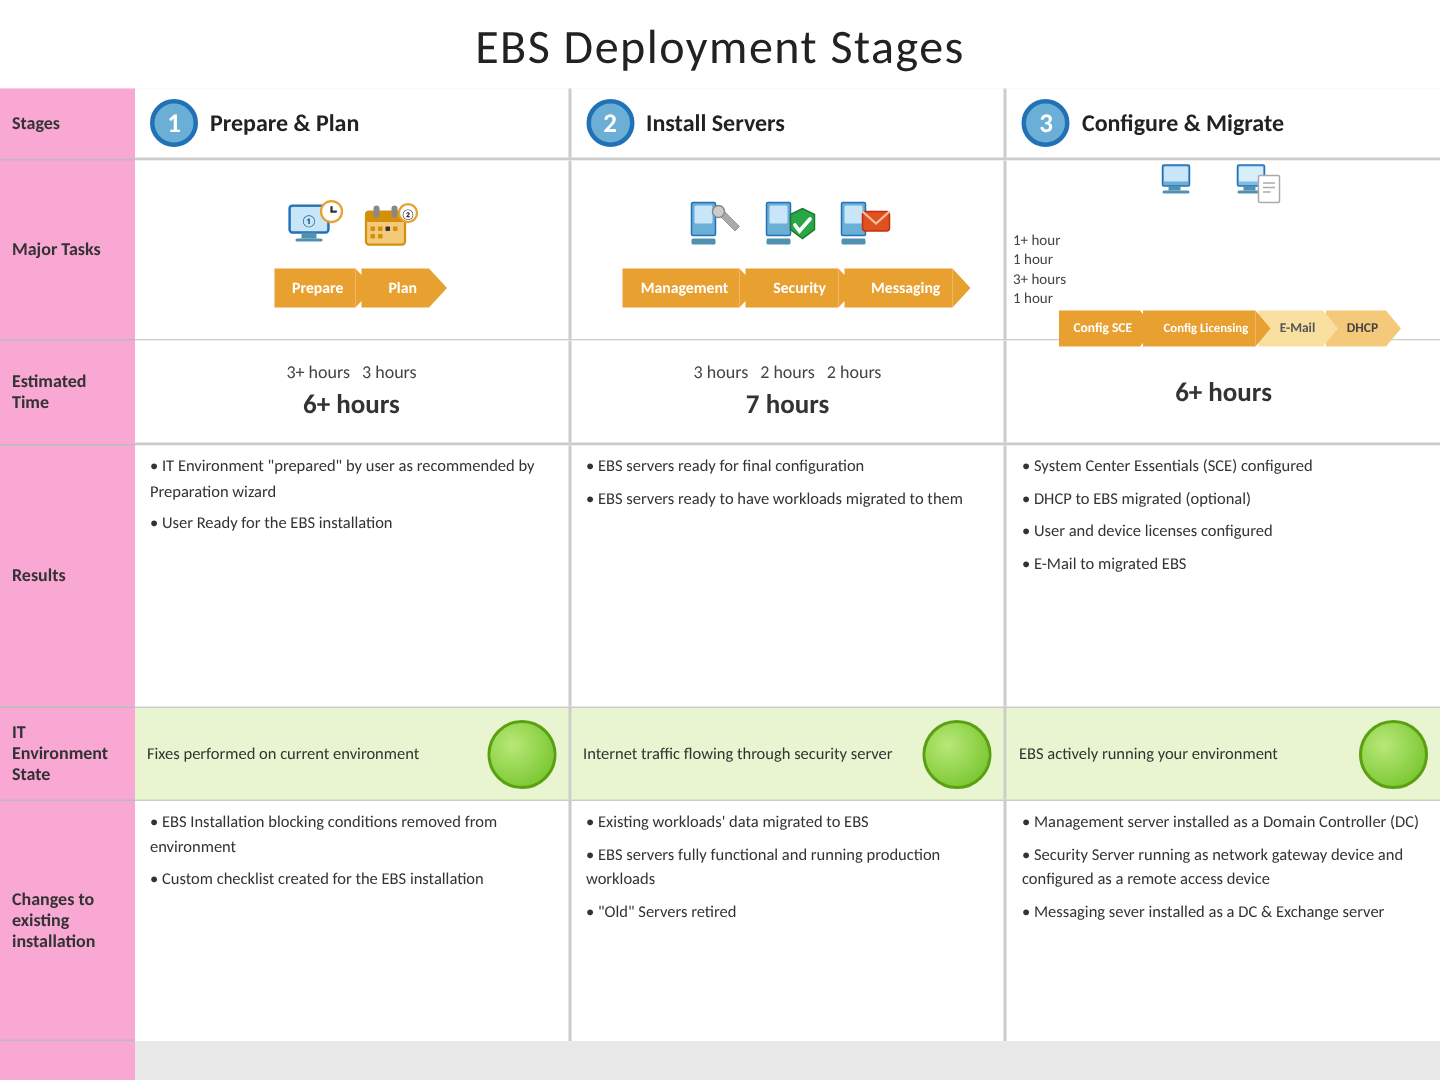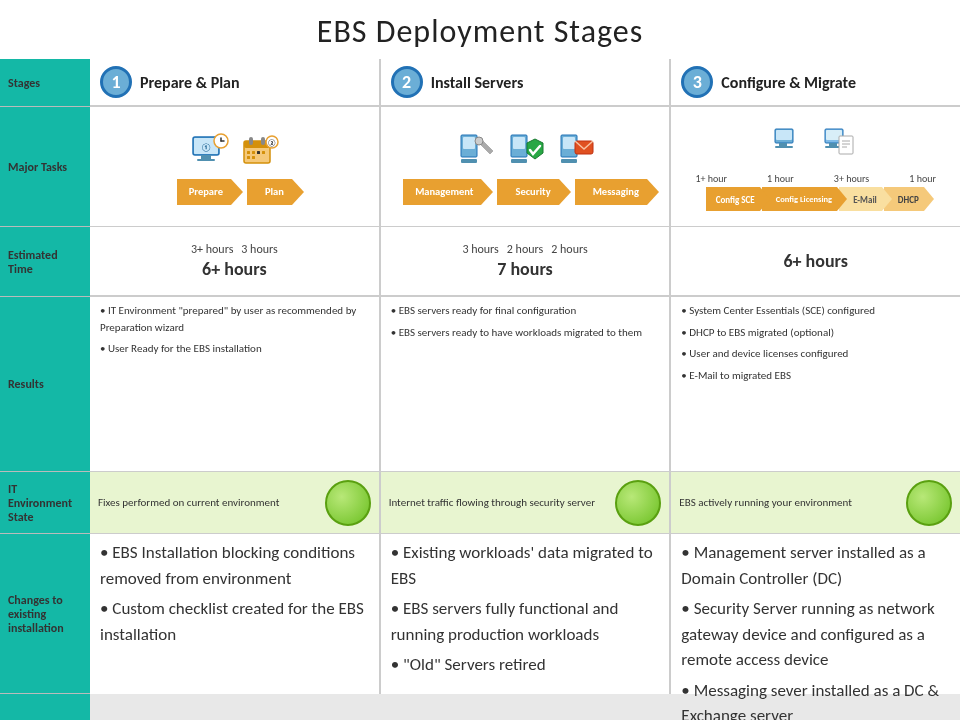--- a/index.html
+++ b/index.html
@@ -26,21 +26,21 @@
       font-weight: 300;
       color: #222;
       letter-spacing: 1px;
     }
     .main-layout {
       display: flex;
       flex: 1;
     }
     .left-labels {
       width: 90px;
-      background: #14b8a6;
+      background: #f9a8d4;
       display: flex;
       flex-direction: column;
       padding-top: 0;
     }
     .label-cell {
       display: flex;
       align-items: center;
       justify-content: flex-start;
       padding: 0 8px;
       font-size: 12px;
@@ -153,21 +153,21 @@
       display: flex;
       align-items: center;
       justify-content: center;
     }
     .task-icon svg { width: 40px; height: 40px; }
 
     .task-arrows {
       display: flex;
       align-items: center;
       justify-content: center;
-      gap: 14px;
+      gap: 2px;
     }
     .chevron {
       display: inline-flex;
       align-items: center;
       height: 26px;
       background: #e8a030;
       color: white;
       font-size: 10.5px;
       font-weight: 700;
       padding: 0 8px 0 12px;
@@ -256,21 +256,21 @@
       border: 2px solid #5aa010;
       flex-shrink: 0;
       margin-left: 4px;
     }
 
     
     .changes-col {
       flex: 1;
       border-right: 2px solid #ccc;
       padding: 6px 10px;
-      font-size: 17px;
+      font-size: 11px;
       color: #333;
       line-height: 1.5;
     }
     .changes-col:last-child { border-right: none; }
     .changes-col ul { list-style: none; }
     .changes-col ul li::before { content: '• '; }
     .changes-col ul li { margin-bottom: 5px; }
 
     
     .stage-col1 { width: 33.33%; }
@@ -319,20 +319,21 @@
     .chevron-sm.light2 { background: #f5c97a; color: #444; }
     .chevron-sm.light2::after { border-left-color: #f5c97a; }
 
     .col3-sub-times {
       display: flex;
       justify-content: space-around;
       font-size: 10px;
       color: #444;
       width: 100%;
       margin-bottom: 2px;
+      flex-direction: column;
     }
   </style>
 </head>
 <body>
 
 <div class="page-wrapper">
 
   <div class="title-bar">EBS  Deployment Stages</div>
 
   <div class="main-layout">

